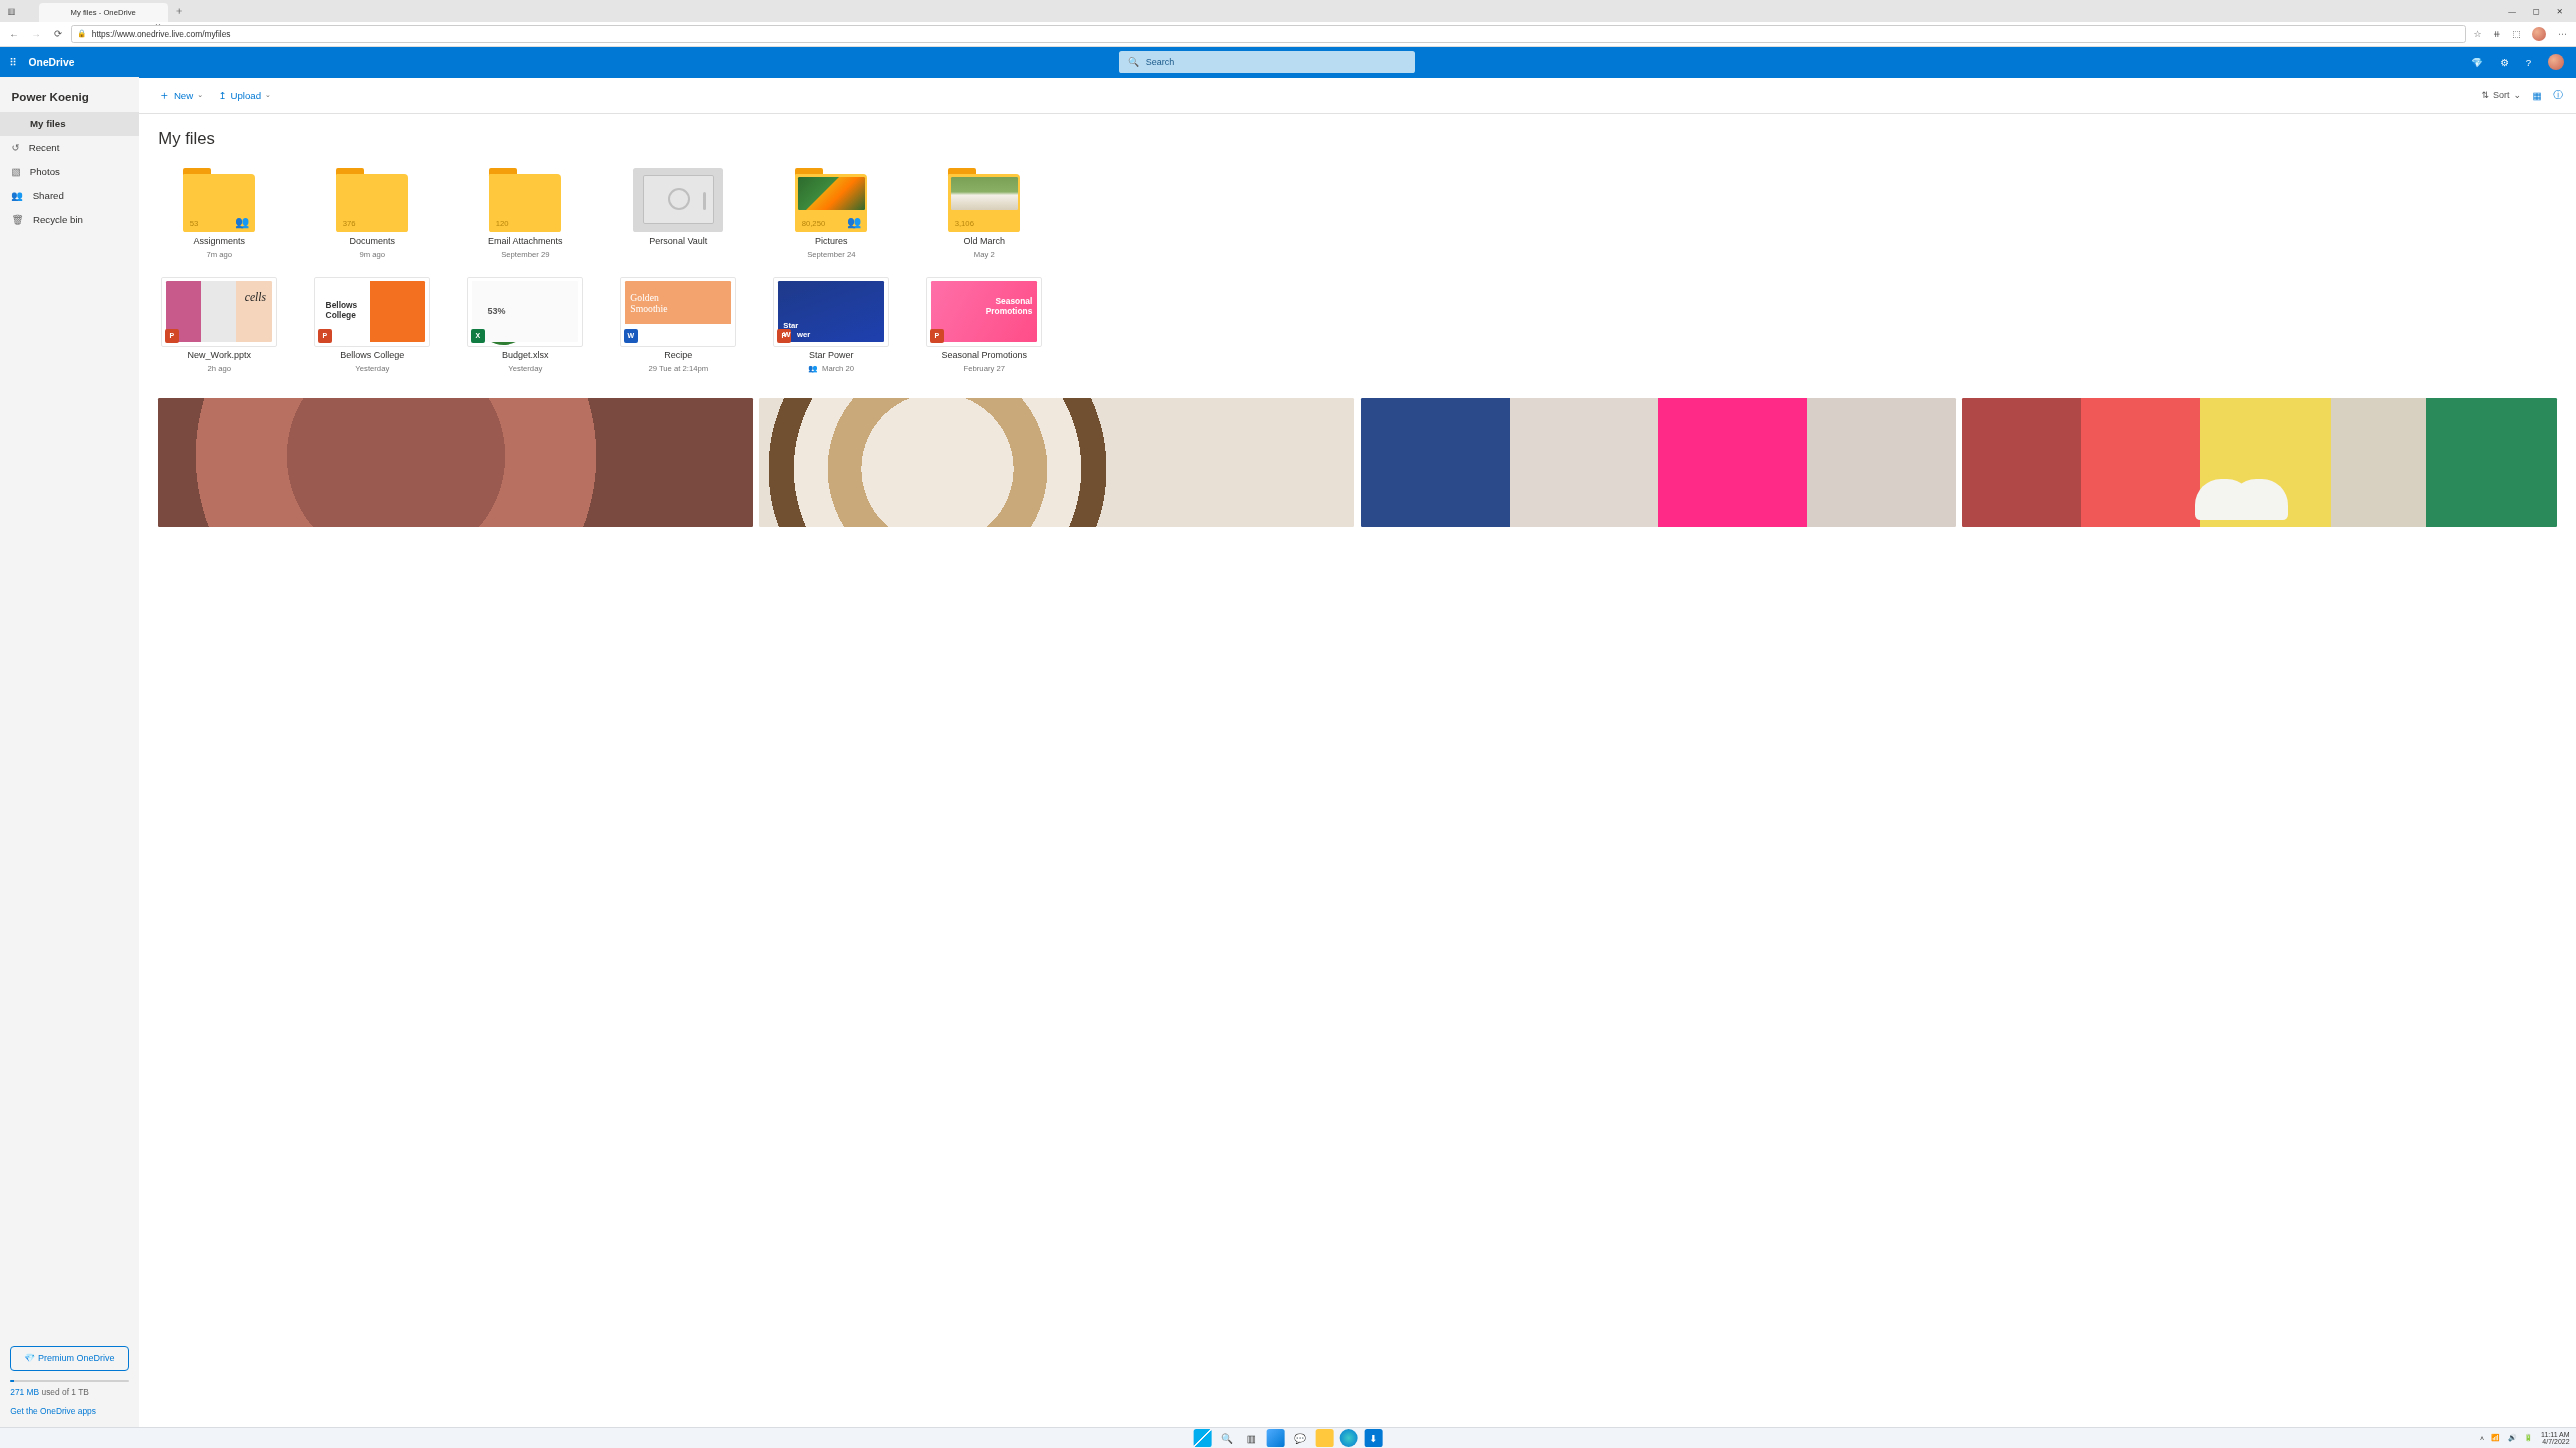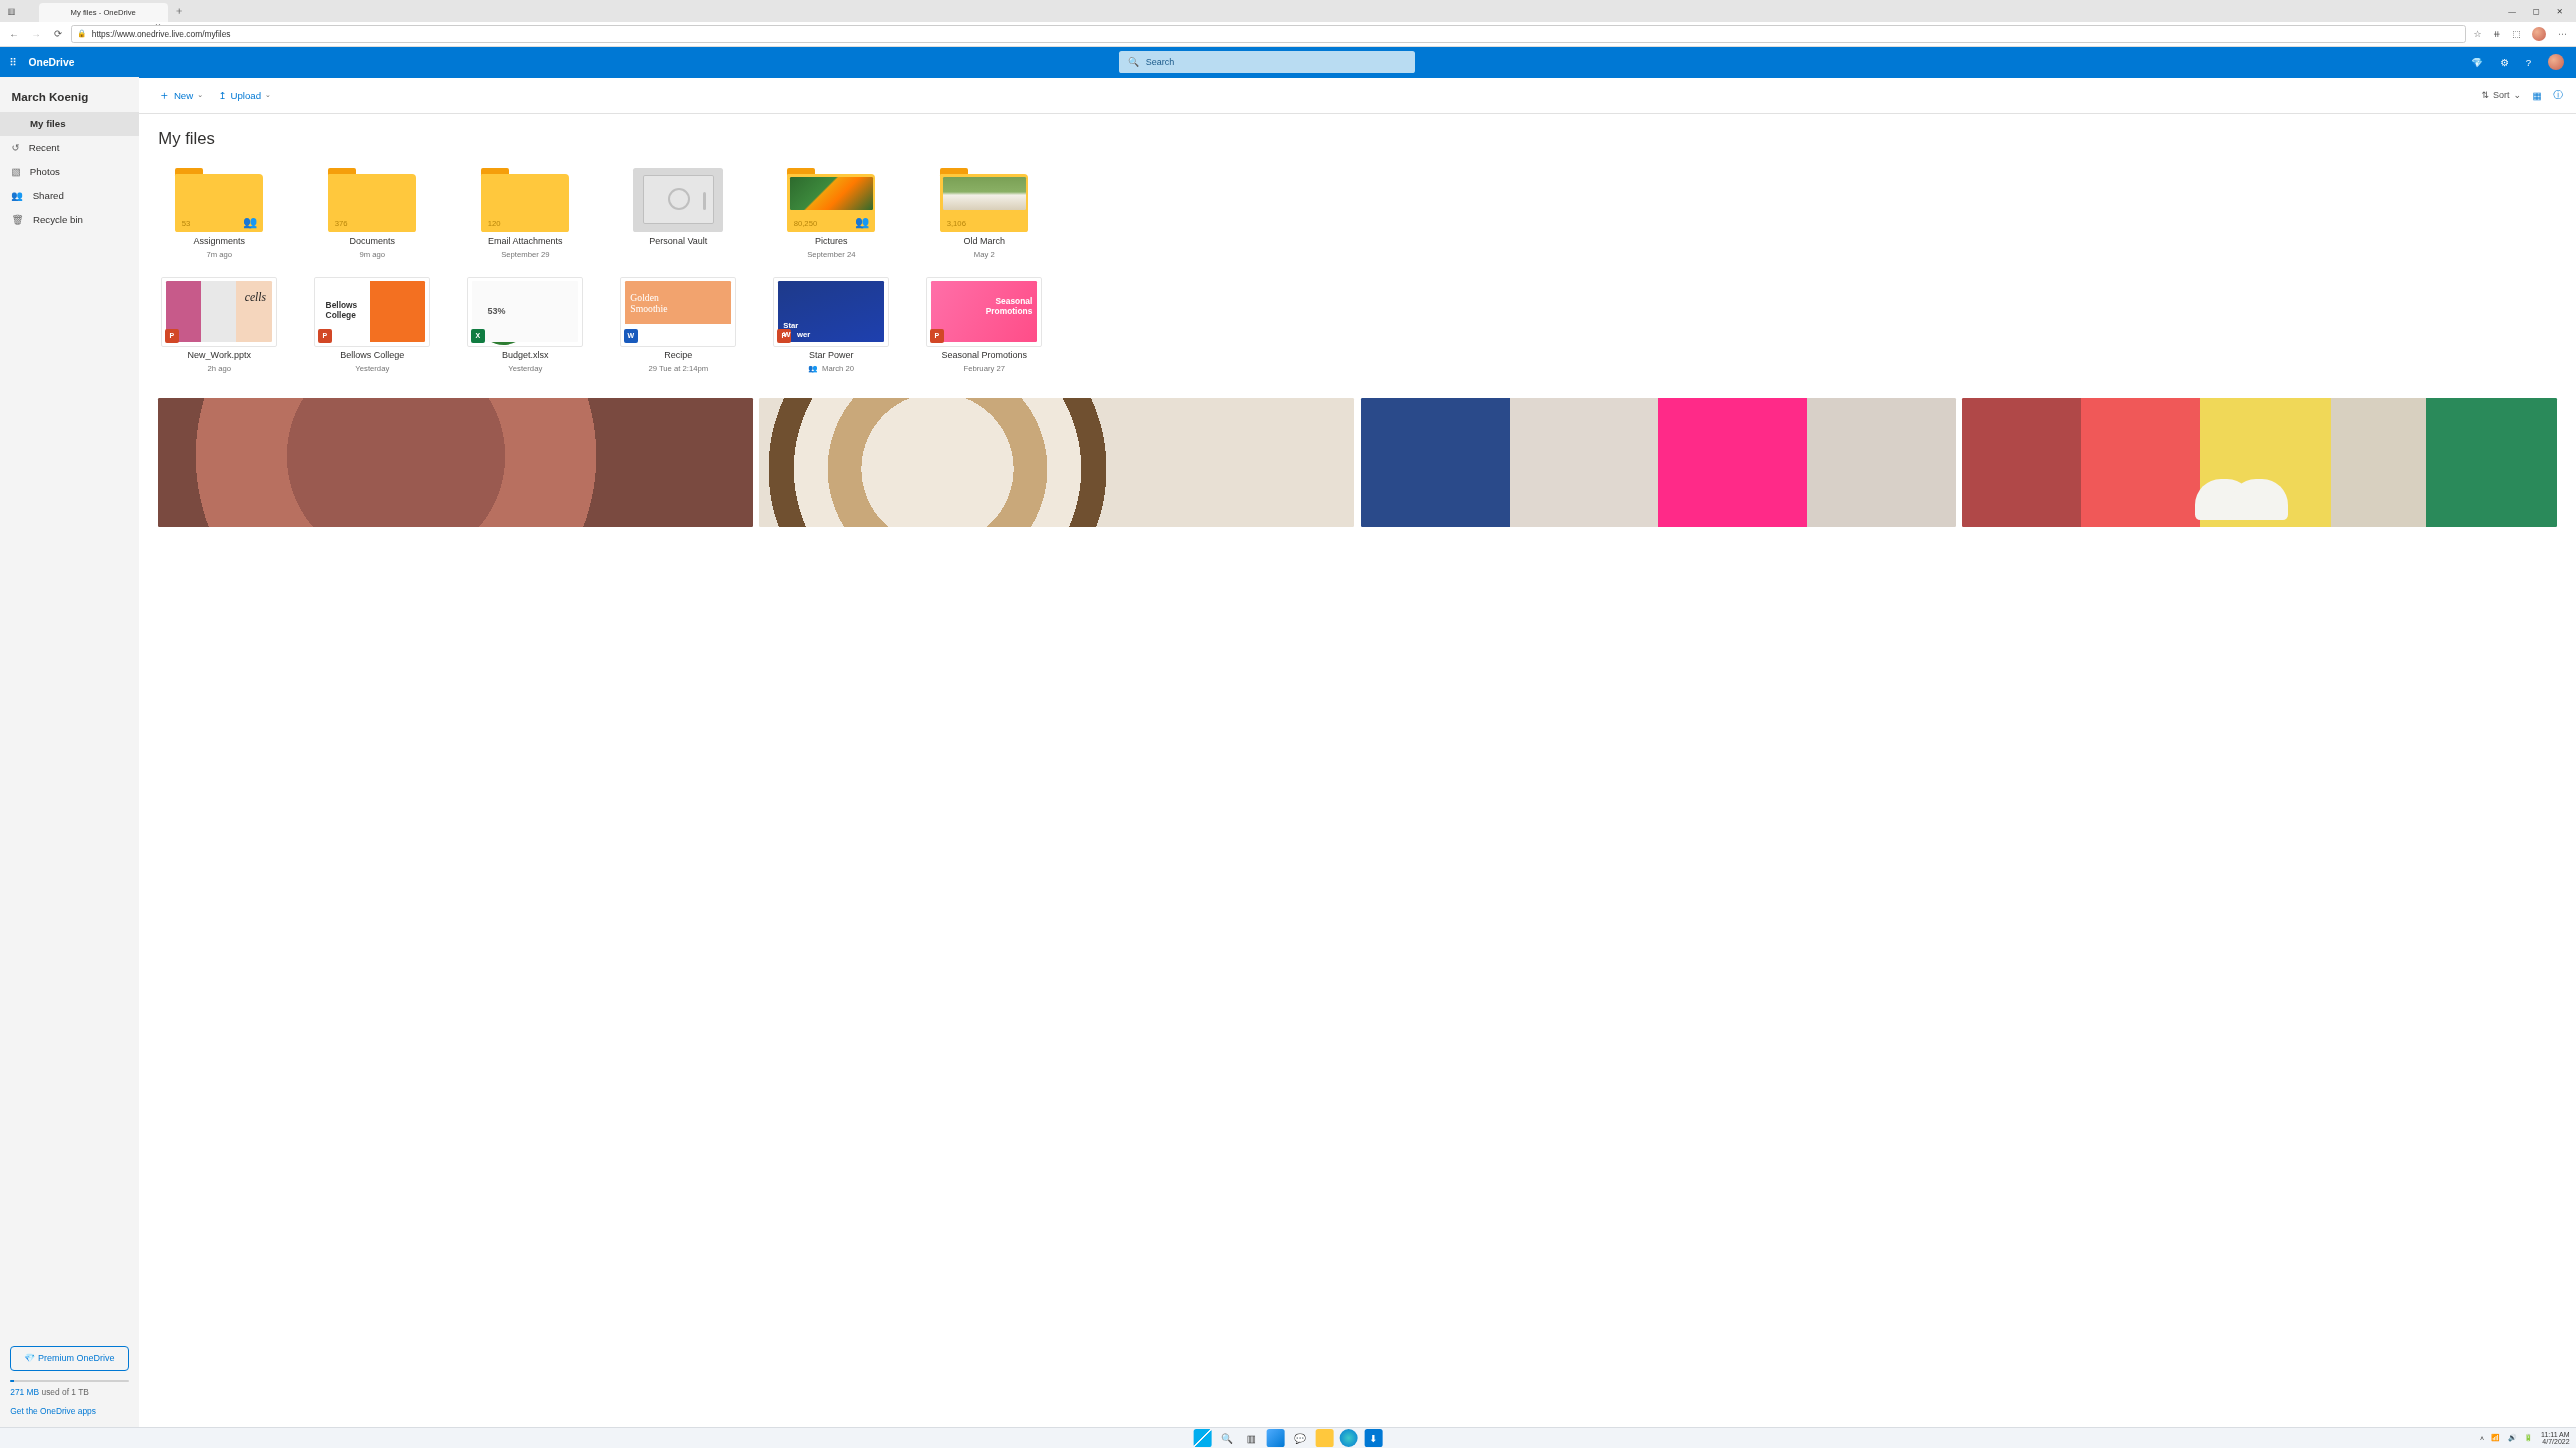--- a/index.html
+++ b/index.html
@@ -56,21 +56,21 @@
 
 
 .main { position:absolute; top:113px; left:139px; right:0; bottom:20.6px; padding:15.5px 19.3px 0; overflow:hidden; }
 .main h1 { font-weight:400; font-size:16.7px; margin-bottom:19.3px; }
 .grid { display:grid; grid-template-columns:repeat(6,122px); gap:18px 31px; }
 .item { display:flex; flex-direction:column; align-items:center; gap:3.9px; cursor:default; }
 .item .name { font-size:9px; color:#323130; text-align:center; }
 .item .sub { font-size:7.7px; color:#767676; display:flex; gap:3.9px; align-items:center; }
 
 
-.folder { width:88px; height:64px; position:relative; }
+.folder { width:72px; height:64px; position:relative; }
 .folder .tab { position:absolute; top:0; left:0; width:28px; height:10.3px; background:#f59e0b; border-radius:1.9px 1.9px 0 0; }
 .folder .body { position:absolute; top:6.4px; left:0; right:0; bottom:0; background:#ffc83d; border-radius:1.3px 3.9px 2.6px 2.6px; }
 .folder .count { position:absolute; left:6.4px; bottom:3.9px; font-size:7.7px; color:#b8860b; }
 .folder .share { position:absolute; right:5.2px; bottom:2.6px; color:#b8860b; font-size:11.6px; }
 .folder .thumb { position:absolute; top:9px; left:2.6px; right:2.6px; height:33px; border-radius:1.3px; }
 .folder.pic .thumb { background:linear-gradient(135deg,#2d6a2d 0%,#3d8a3d 40%,#f59e0b 42%,#ff7a00 60%,#2d6a2d 100%); }
 .folder.cam .thumb { background:linear-gradient(180deg,#7aa055 0%,#8ab065 45%,#f3f0e8 55%,#d9cfb9 100%); }
 
 
 .vault { width:90px; height:64px; background:#d8d8d8; border-radius:2.6px; display:flex; align-items:center; justify-content:center; position:relative; }
@@ -187,21 +187,21 @@
       <span>⇅</span>
       <span>Sort</span>
       <span class="chev">⌄</span>
     </div>
     <span class="iconbtn">▦</span>
     <span class="iconbtn">ⓘ</span>
   </div>
 </div>
 
 <div class="sidebar">
-  <div class="username">March Koenig</div>
+  <div class="username">Power Koenig</div>
   <div class="navitem sel">
       <span>My files</span>
     </div>
   <div class="navitem">
       <span class="icon14">↺</span>
       <span>Recent</span>
     </div>
   <div class="navitem">
       <span class="icon14">▧</span>
       <span>Photos</span>

